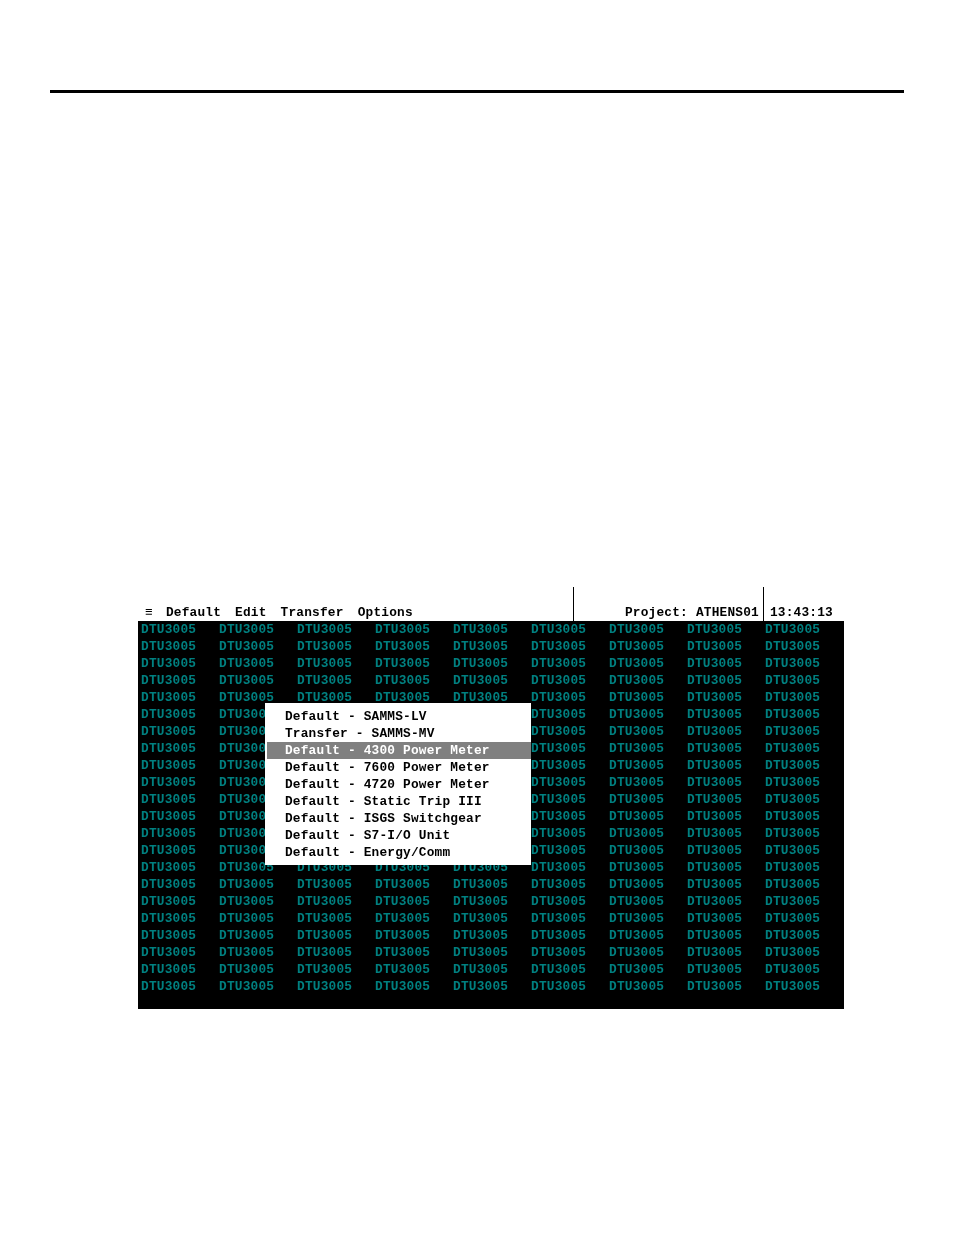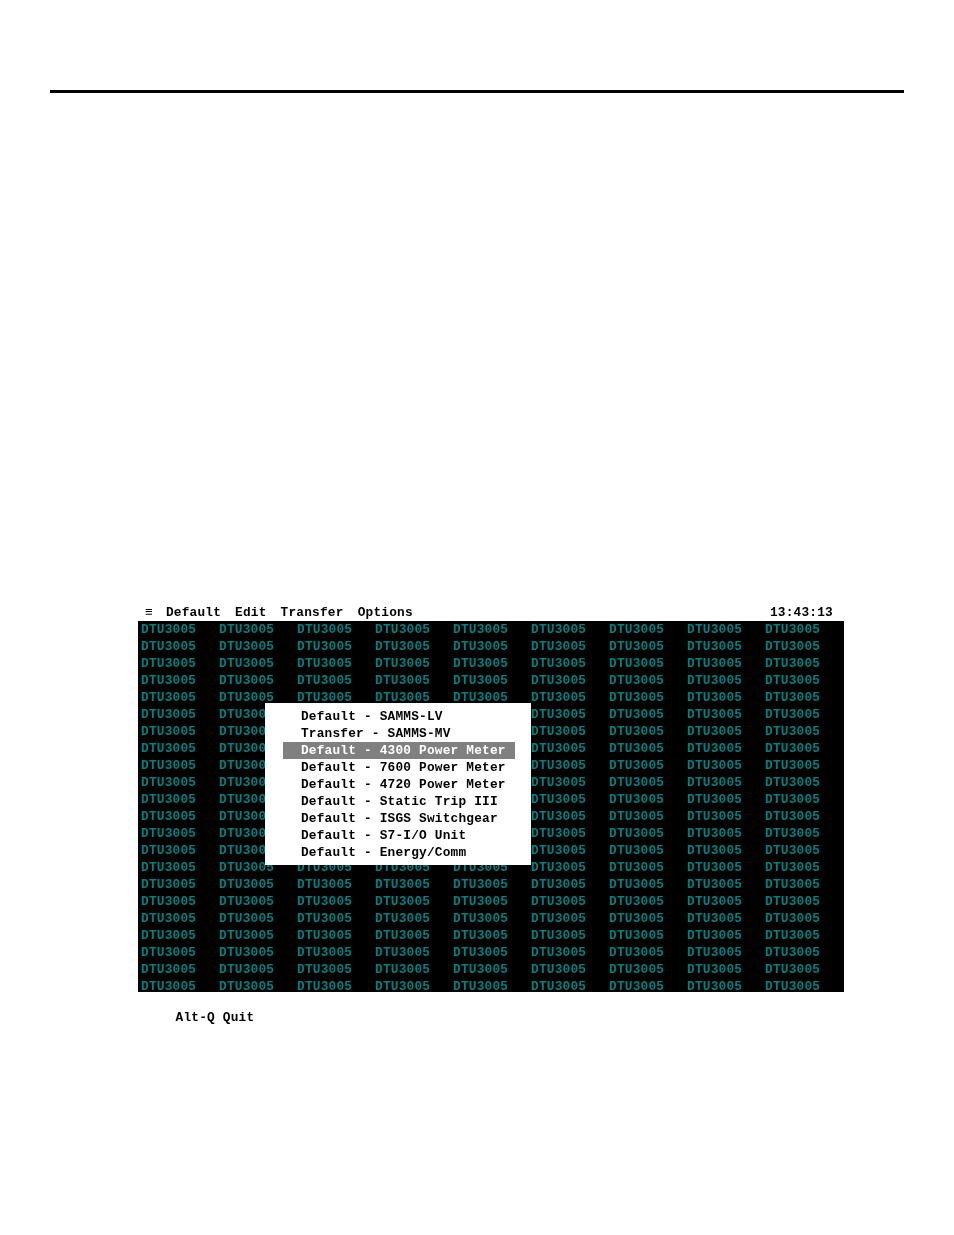--- a/index.html
+++ b/index.html
@@ -56,21 +56,21 @@
     align-items: center;
   }
   .bg-row span { flex: 0 0 auto; width: 78px; text-align: left; }
   .popup {
     position: absolute;
     top: 99px;
     left: 127px;
     width: 266px;
     background: #fff;
     color: #000;
-    padding: 4px 16px;
+    padding: 4px 0;
     border-left: 2px solid #fff;
     border-top: 1px solid #fff;
   }
   .popup .pitem {
     padding: 0 10px;
     height: 17px;
     white-space: pre;
   }
   .popup .pitem.selected {
     background: #808080;
@@ -95,20 +95,23 @@
 
 <div class="terminal">
 
   <div class="menubar">
     <span class="icon">≡</span>
     <span class="item">Default</span>
     <span class="item">Edit</span>
     <span class="item">Transfer</span>
     <span class="item">Options</span>
     <span class="spacer"></span>
+    <span class="proj">
+      <span>Project:</span> <span>ATHENS01</span>
+    </span>
     <span class="clock">13:43:13</span>
   </div>
 
   <div class="bg-rows" id="bg-rows">
       <div class="bg-row">
         <span>DTU3005</span>
         <span>DTU3005</span>
         <span>DTU3005</span>
         <span>DTU3005</span>
         <span>DTU3005</span>
@@ -355,17 +358,14 @@
       <div class="pitem"> Transfer - SAMMS-MV</div>
       <div class="pitem selected"> Default - 4300 Power Meter</div>
       <div class="pitem"> Default - 7600 Power Meter</div>
       <div class="pitem"> Default - 4720 Power Meter</div>
       <div class="pitem"> Default - Static Trip III</div>
       <div class="pitem"> Default - ISGS Switchgear</div>
       <div class="pitem"> Default - S7-I/O Unit</div>
       <div class="pitem"> Default - Energy/Comm</div>
     </div>
 
-  <div class="statusbar">
-    <span>Alt-Q Quit</span>
-  </div>
 
 </div>
 
 </body></html>

